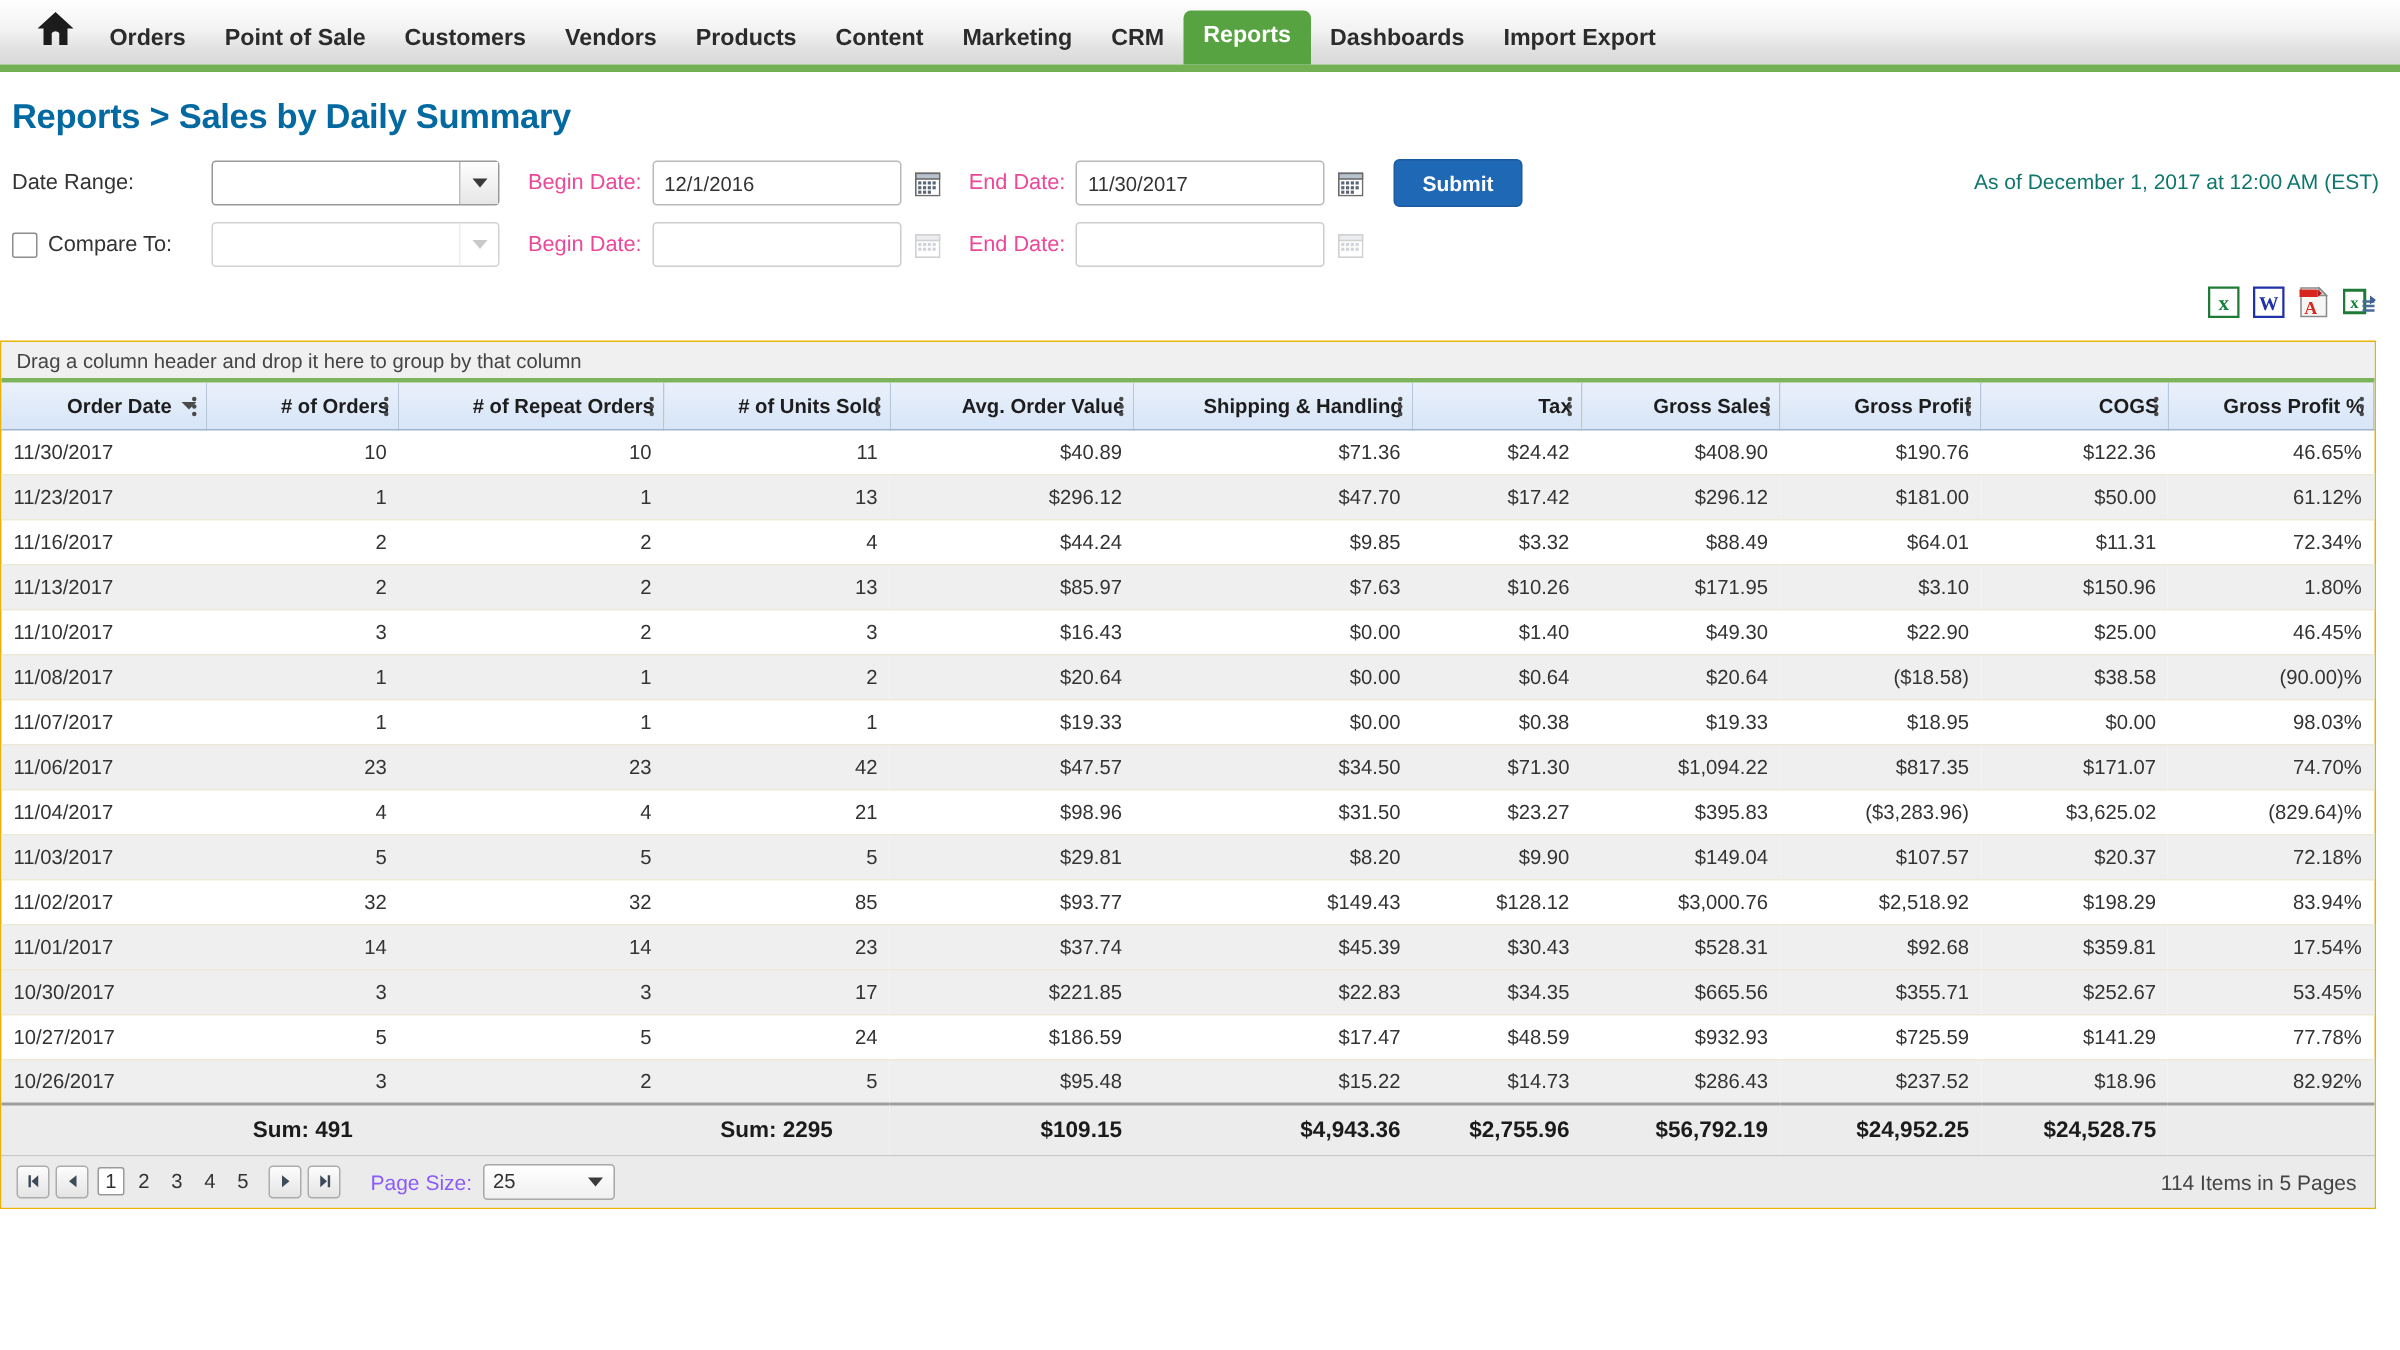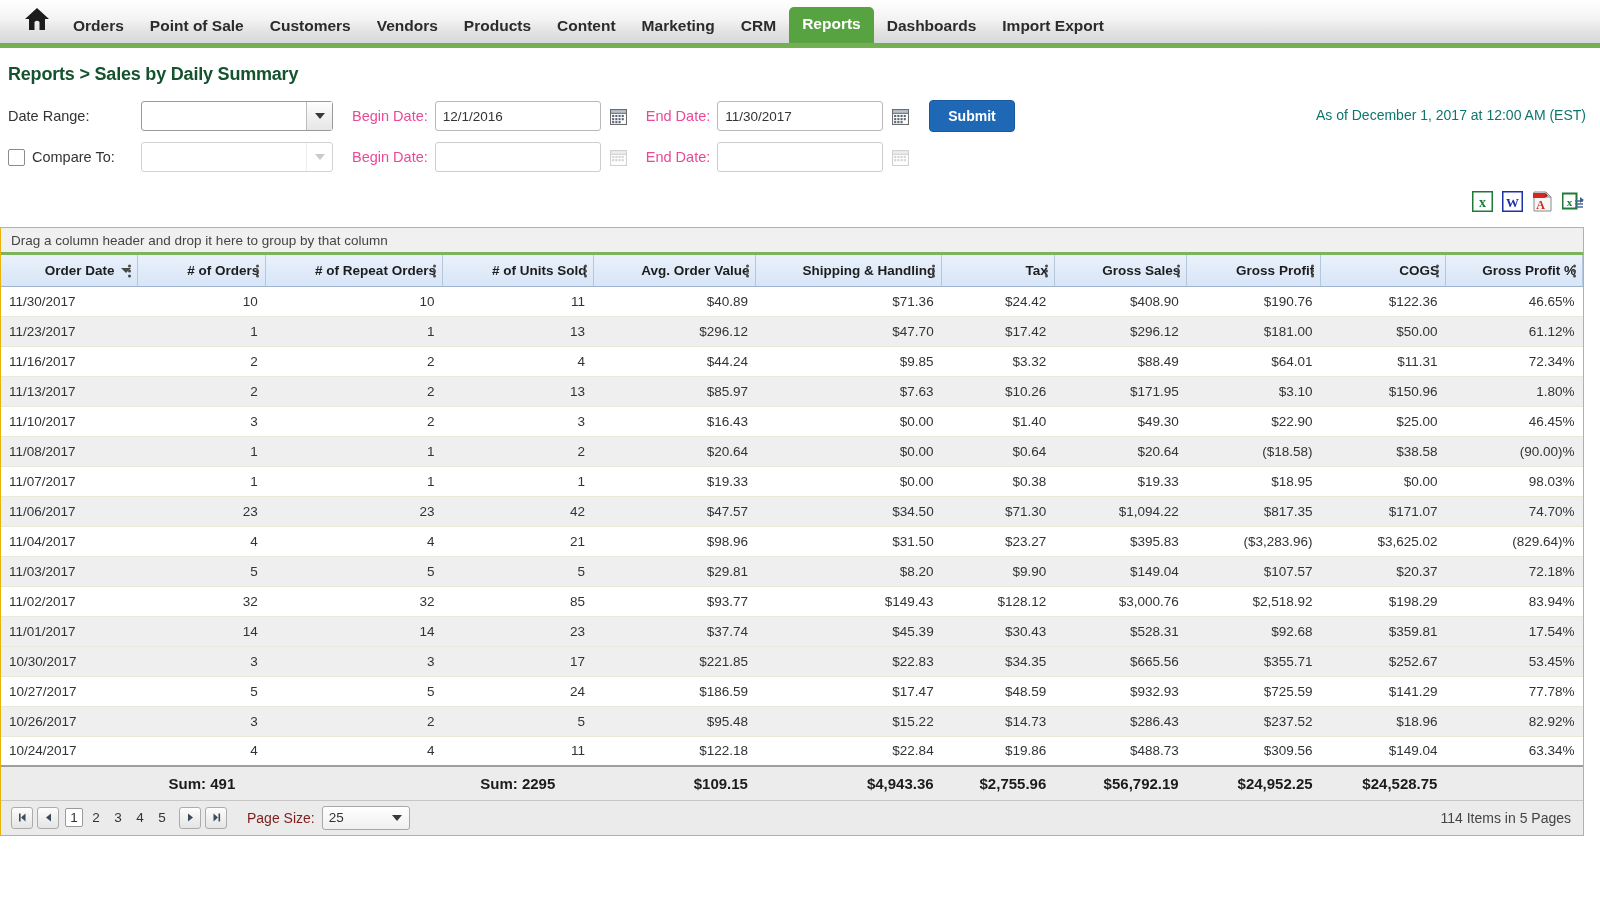--- a/index.html
+++ b/index.html
@@ -42,23 +42,23 @@
   }
   .navitem.active {
     background:#57a342;
     color:#ffffff;
     border-radius:5px 5px 0 0;
     padding:9px 13px 11px 13px;
   }
 
   
   #page-title {
-    font-size:18px;
+    font-size:23px;
     font-weight:bold;
-    color:#14532d;
+    color:#0369a1;
     margin:16px 0 0 8px;
     letter-spacing:-0.2px;
   }
 
   
   #filters {
     margin:14px 0 0 8px;
     position:relative;
     height:74px;
   }
@@ -269,21 +269,21 @@
     padding:1px 4px;
     margin:0 2px;
     cursor:pointer;
   }
   .pnum.cur {
     background:#fff;
     border:1px solid #9a9a9a;
     border-radius:2px;
     font-weight:normal;
   }
-  #pager .pslabel { margin-left:16px; font-size:14px; color:#7f1d1d; }
+  #pager .pslabel { margin-left:16px; font-size:14px; color:#8b5cf6; }
   .psel {
     margin-left:7px;
     width:88px;height:24px;
     background:linear-gradient(to bottom,#ffffff,#f0f0f0);
     border:1px solid #a8a8a8;
     border-radius:3px;
     display:flex;align-items:center;
     cursor:pointer;
   }
   .psel .v { flex:1; padding-left:6px; font-size:13.5px; color:#333; }
@@ -773,33 +773,20 @@
           <td class="ta-r">3</td>
           <td class="ta-r">2</td>
           <td class="ta-r">5</td>
           <td class="ta-r">$95.48</td>
           <td class="ta-r">$15.22</td>
           <td class="ta-r">$14.73</td>
           <td class="ta-r">$286.43</td>
           <td class="ta-r">$237.52</td>
           <td class="ta-r">$18.96</td>
           <td class="ta-r">82.92%</td>
-        </tr>
-        <tr>
-          <td class="ta-l">10/24/2017</td>
-          <td class="ta-r">4</td>
-          <td class="ta-r">4</td>
-          <td class="ta-r">11</td>
-          <td class="ta-r">$122.18</td>
-          <td class="ta-r">$22.84</td>
-          <td class="ta-r">$19.86</td>
-          <td class="ta-r">$488.73</td>
-          <td class="ta-r">$309.56</td>
-          <td class="ta-r">$149.04</td>
-          <td class="ta-r">63.34%</td>
         </tr>
       </tbody>
     <tfoot>
       <tr class="sumrow" id="sumrow">
           <td class="ta-l"></td>
           <td class="ta-l" style="text-align: center;">Sum: 491</td>
           <td class="ta-r"></td>
           <td class="ta-l" style="text-align: center;">Sum: 2295</td>
           <td class="ta-r">$109.15</td>
           <td class="ta-r">$4,943.36</td>

